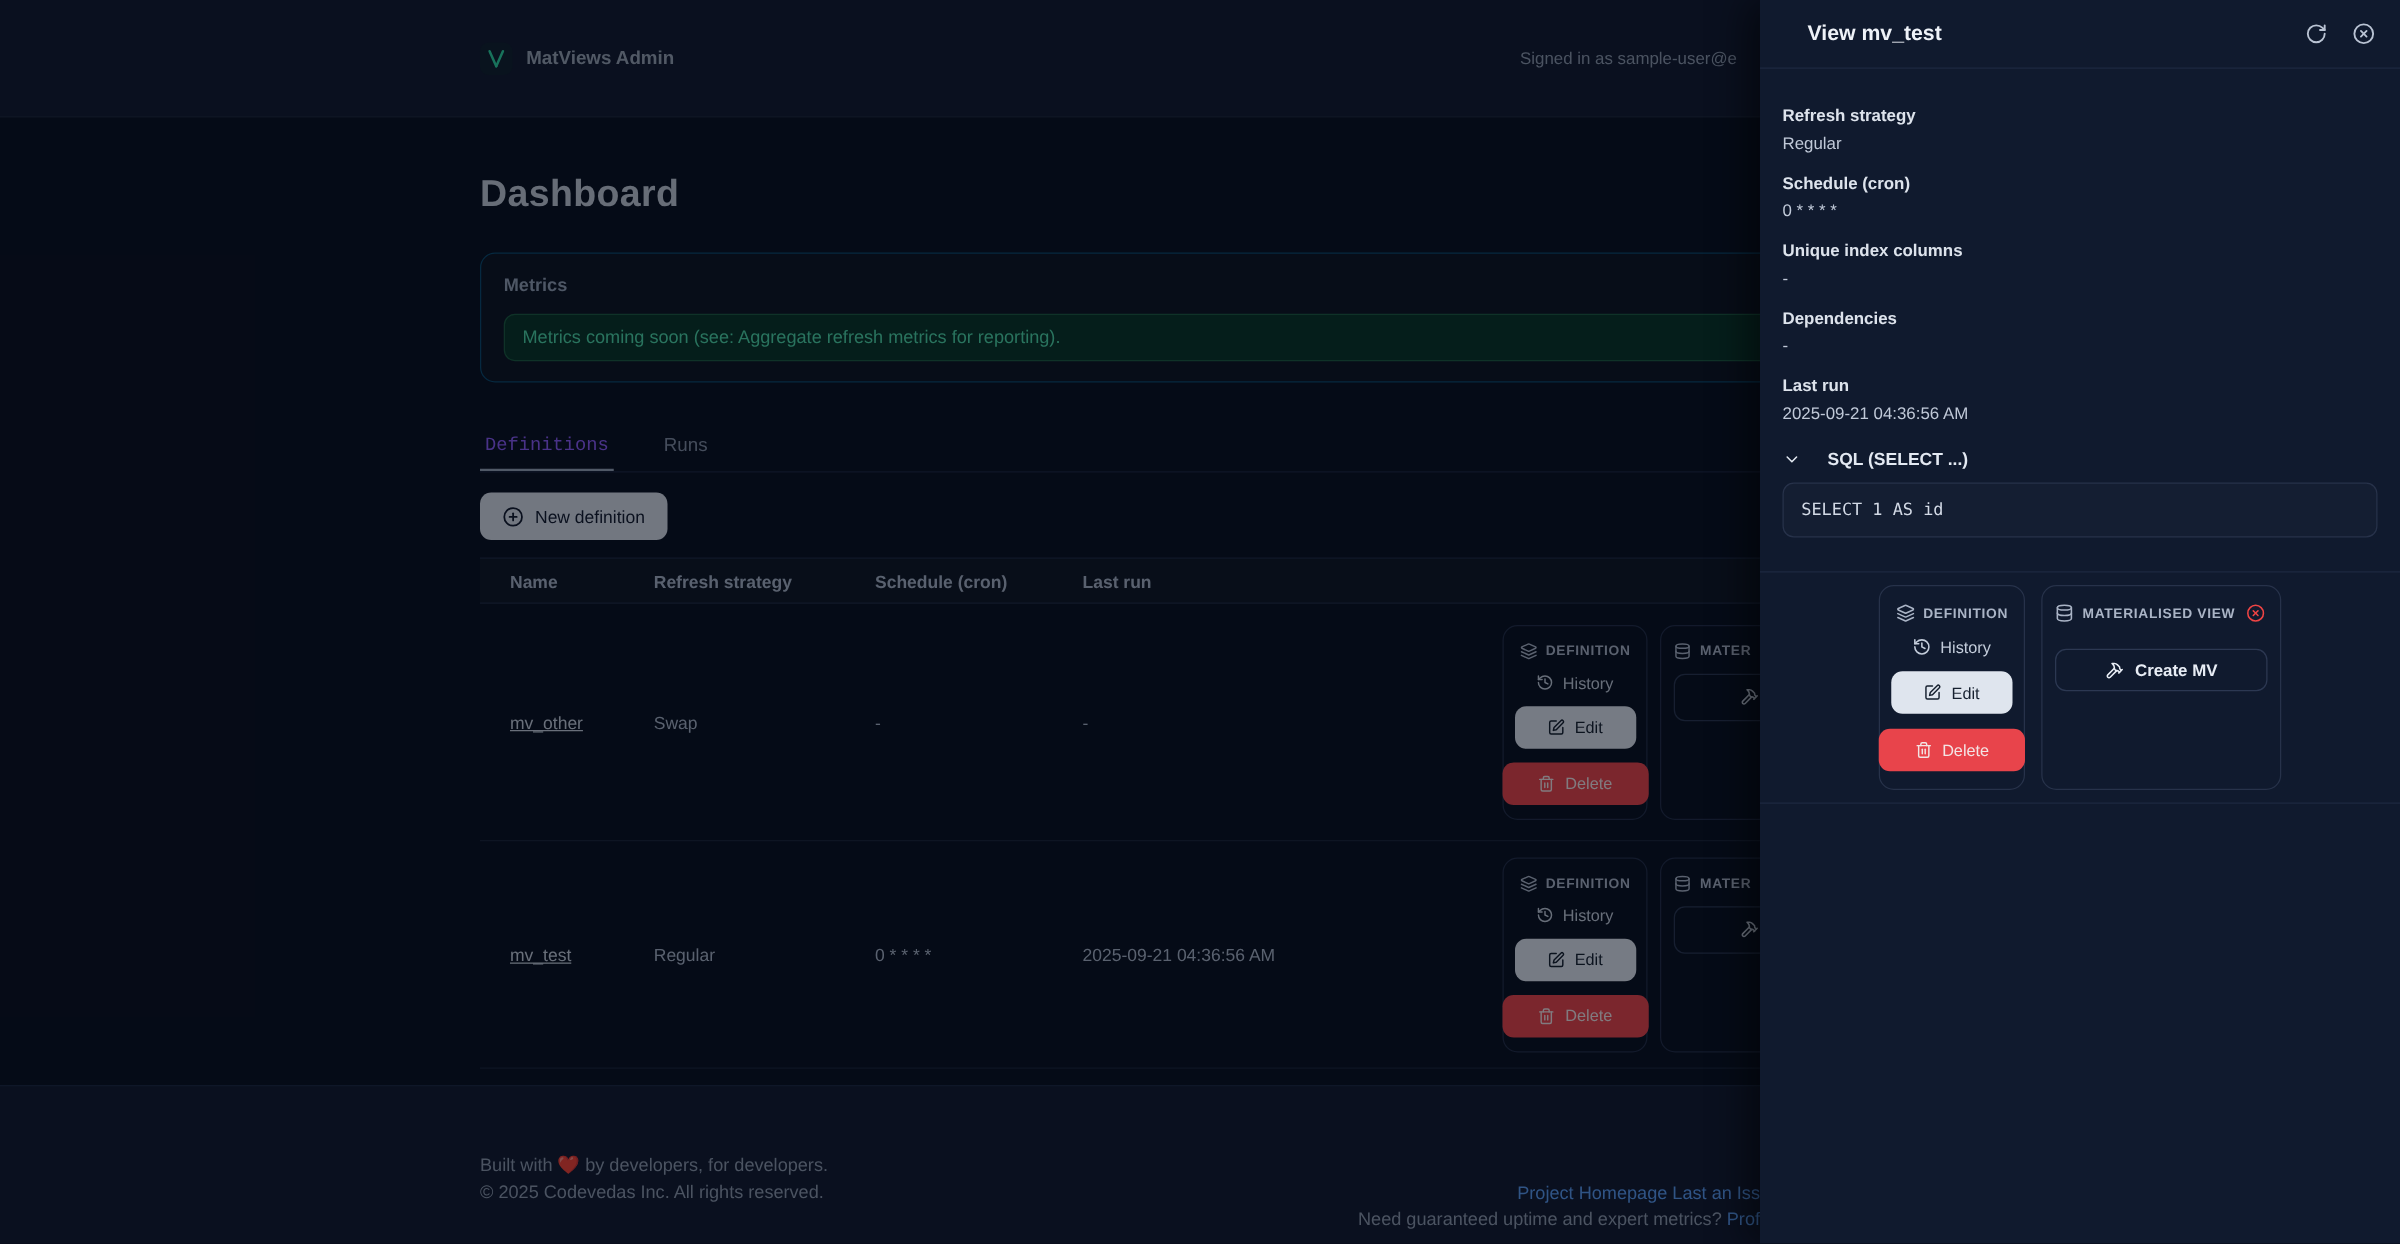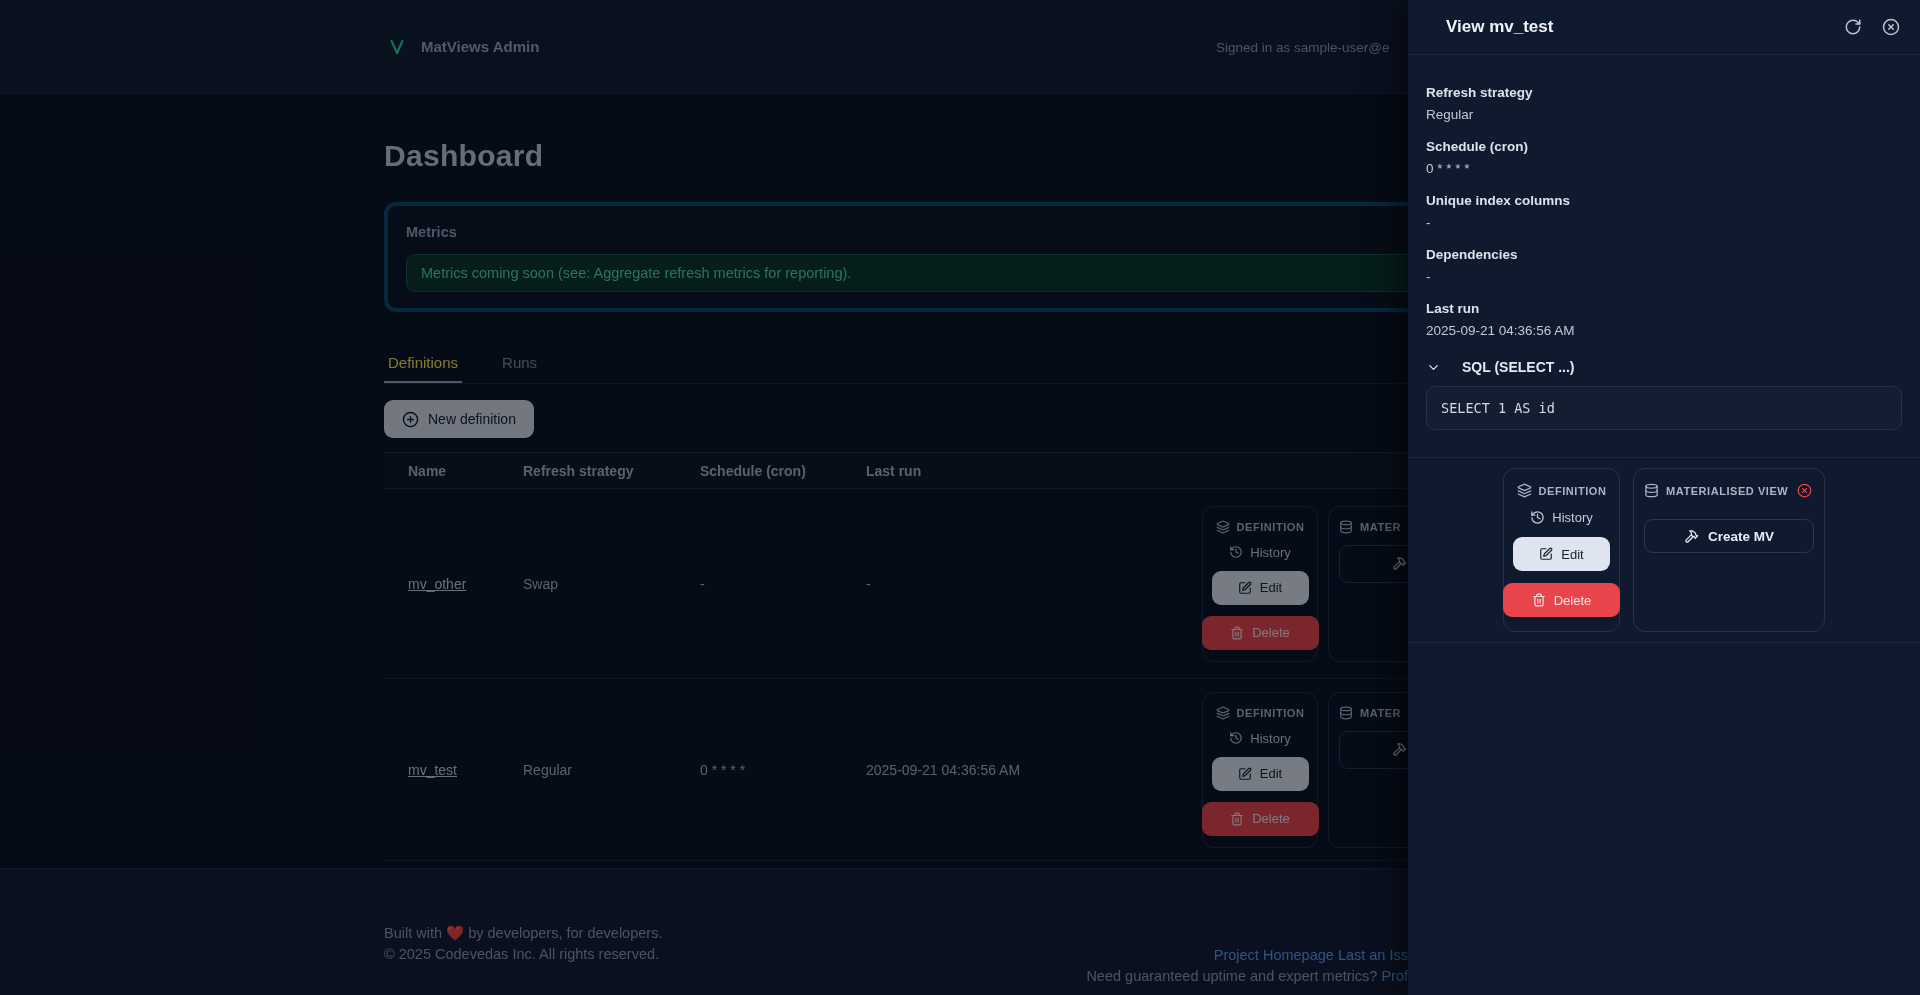--- a/index.html
+++ b/index.html
@@ -11,27 +11,27 @@
   .app-header { height:94px; background:#131c30; border-bottom:1px solid rgba(255,255,255,.05); position:relative; }
   .header-inner { width:1152px; margin:0 auto; height:100%; display:flex; align-items:center; position:relative; }
   .brand { display:flex; align-items:center; gap:11px; font-weight:700; font-size:15px; color:#9aa4b4; }
   .brand-logo { width:26px; height:26px; display:flex; align-items:center; justify-content:center; background:#12202e; border-radius:7px; }
   .signed-in { position:absolute; left:832px; top:50%; transform:translateY(-50%); font-size:13.5px; color:#8e99ac; white-space:nowrap; }
 
   
   .container { width:1152px; margin:0 auto; }
   .page-title { padding-top:44px; font-size:30px; line-height:36px; font-weight:700; color:#c2cad6; letter-spacing:.01em; }
 
-  .metrics-card { margin-top:28px; border:4px solid #0c4a6e; border-radius:12px; background:rgba(255,255,255,.015); padding-bottom:16px; }
+  .metrics-card { margin-top:28px; border:1px solid #0c4a6e; border-radius:12px; background:rgba(255,255,255,.015); padding-bottom:16px; }
   .metrics-title { padding:18px 18px 14px; font-size:14.5px; font-weight:700; color:#93a0b4; }
   .metrics-banner { margin:0 18px; border:1px solid #1d5c40; background:#0a3528; color:#4fd6a6; border-radius:9px; padding:10px 14px; font-size:14.5px; white-space:nowrap; overflow:hidden; }
 
   .tabs { margin-top:36px; display:flex; gap:36px; border-bottom:1px solid #1c2740; }
   .tab { padding:6px 4px 12px; font-size:15px; color:#828e a2; color:#828ea2; cursor:pointer; white-space:nowrap; }
-  .tab.active { color:#fde047; box-shadow: inset 0 -2px 0 #98a4b8; }
+  .tab.active { color:#8b5cf6; box-shadow: inset 0 -2px 0 #98a4b8; font-family: Liberation Mono, monospace; }
 
   .btn-new { margin-top:16px; height:38px; padding:0 18px; border-radius:9px; background:#d7dde7; color:#141c2e; font-size:14px; font-weight:500; display:inline-flex; align-items:center; gap:9px; border:none; cursor:pointer; font-family:inherit; }
 
   .def-table { margin-top:14px; border-top:1px solid #202b42; }
   .thead { display:flex; align-items:center; height:36px; background:rgba(255,255,255,.025); border-bottom:1px solid #202b42; font-size:13px; font-weight:700; color:#8e99ac; }
   .trow { display:flex; align-items:center; border-bottom:1px solid #1b2538; }
   .trow.r1 { height:190px; } .trow.r2 { height:182px; }
   .td { white-space:nowrap; font-size:14px; color:#a9b4c6; }
   .td.c-name { width:139px; padding-left:24px; }
   .td.c-strategy { width:177px; }

